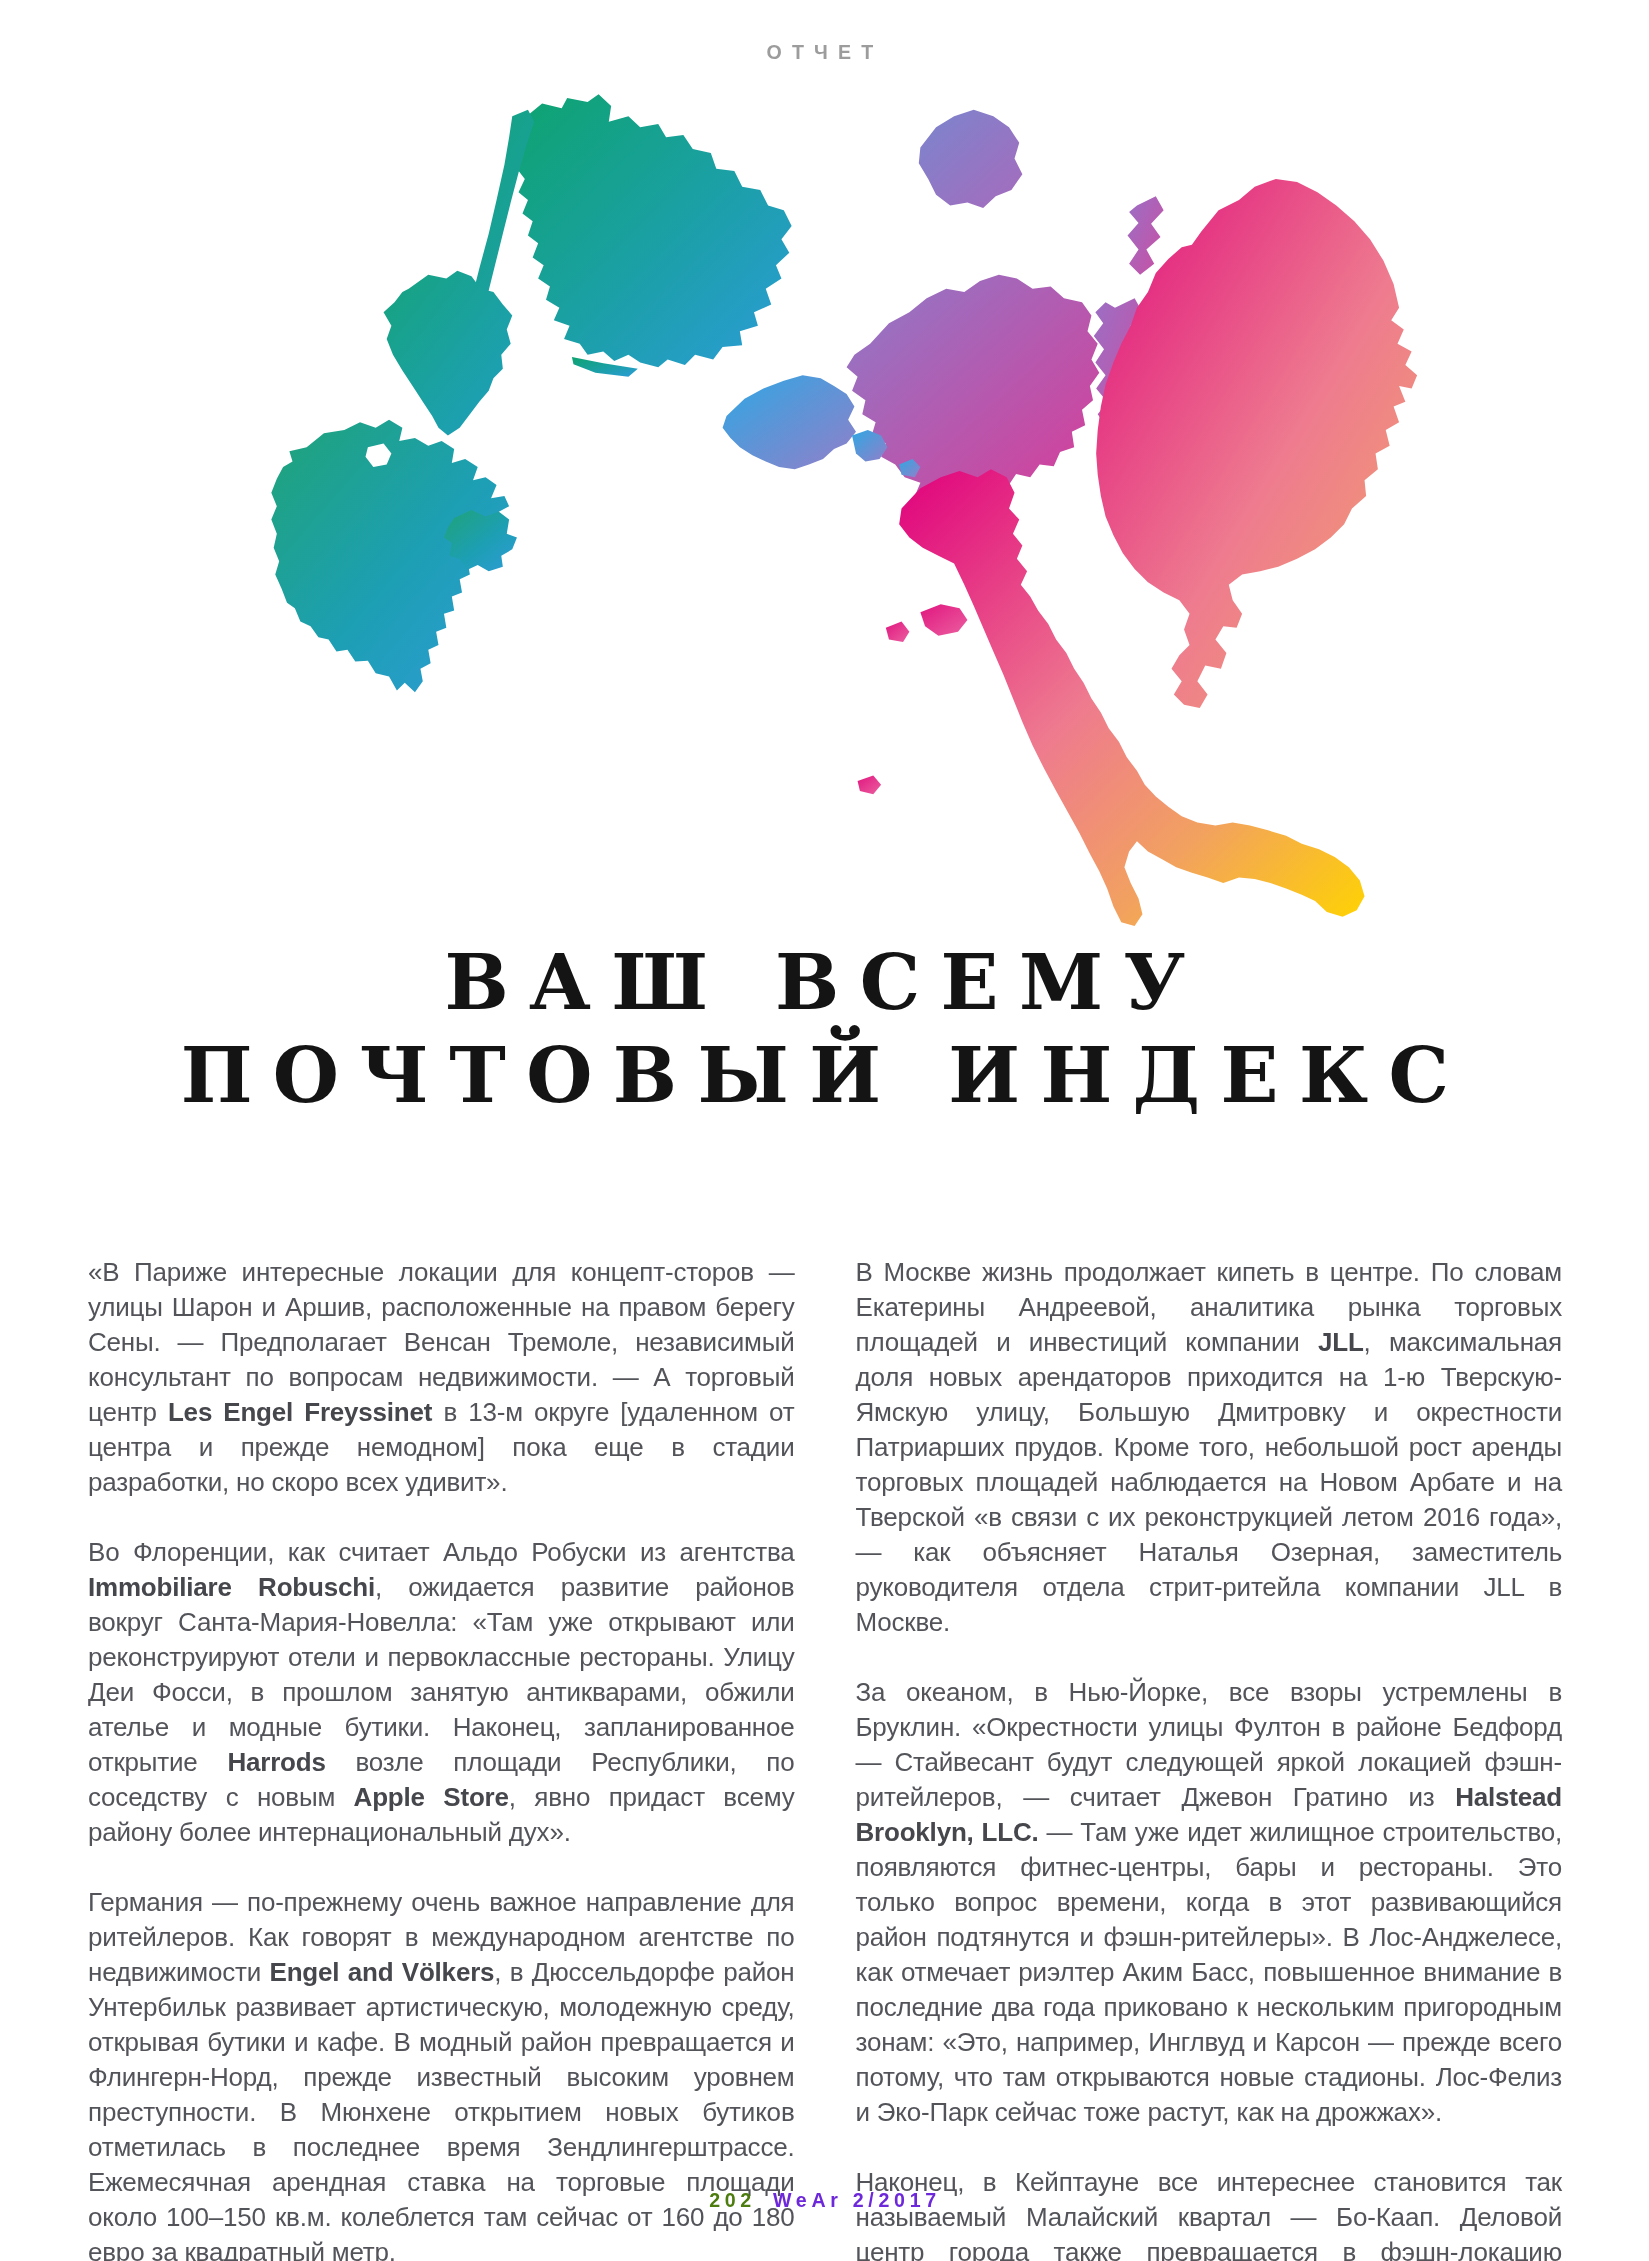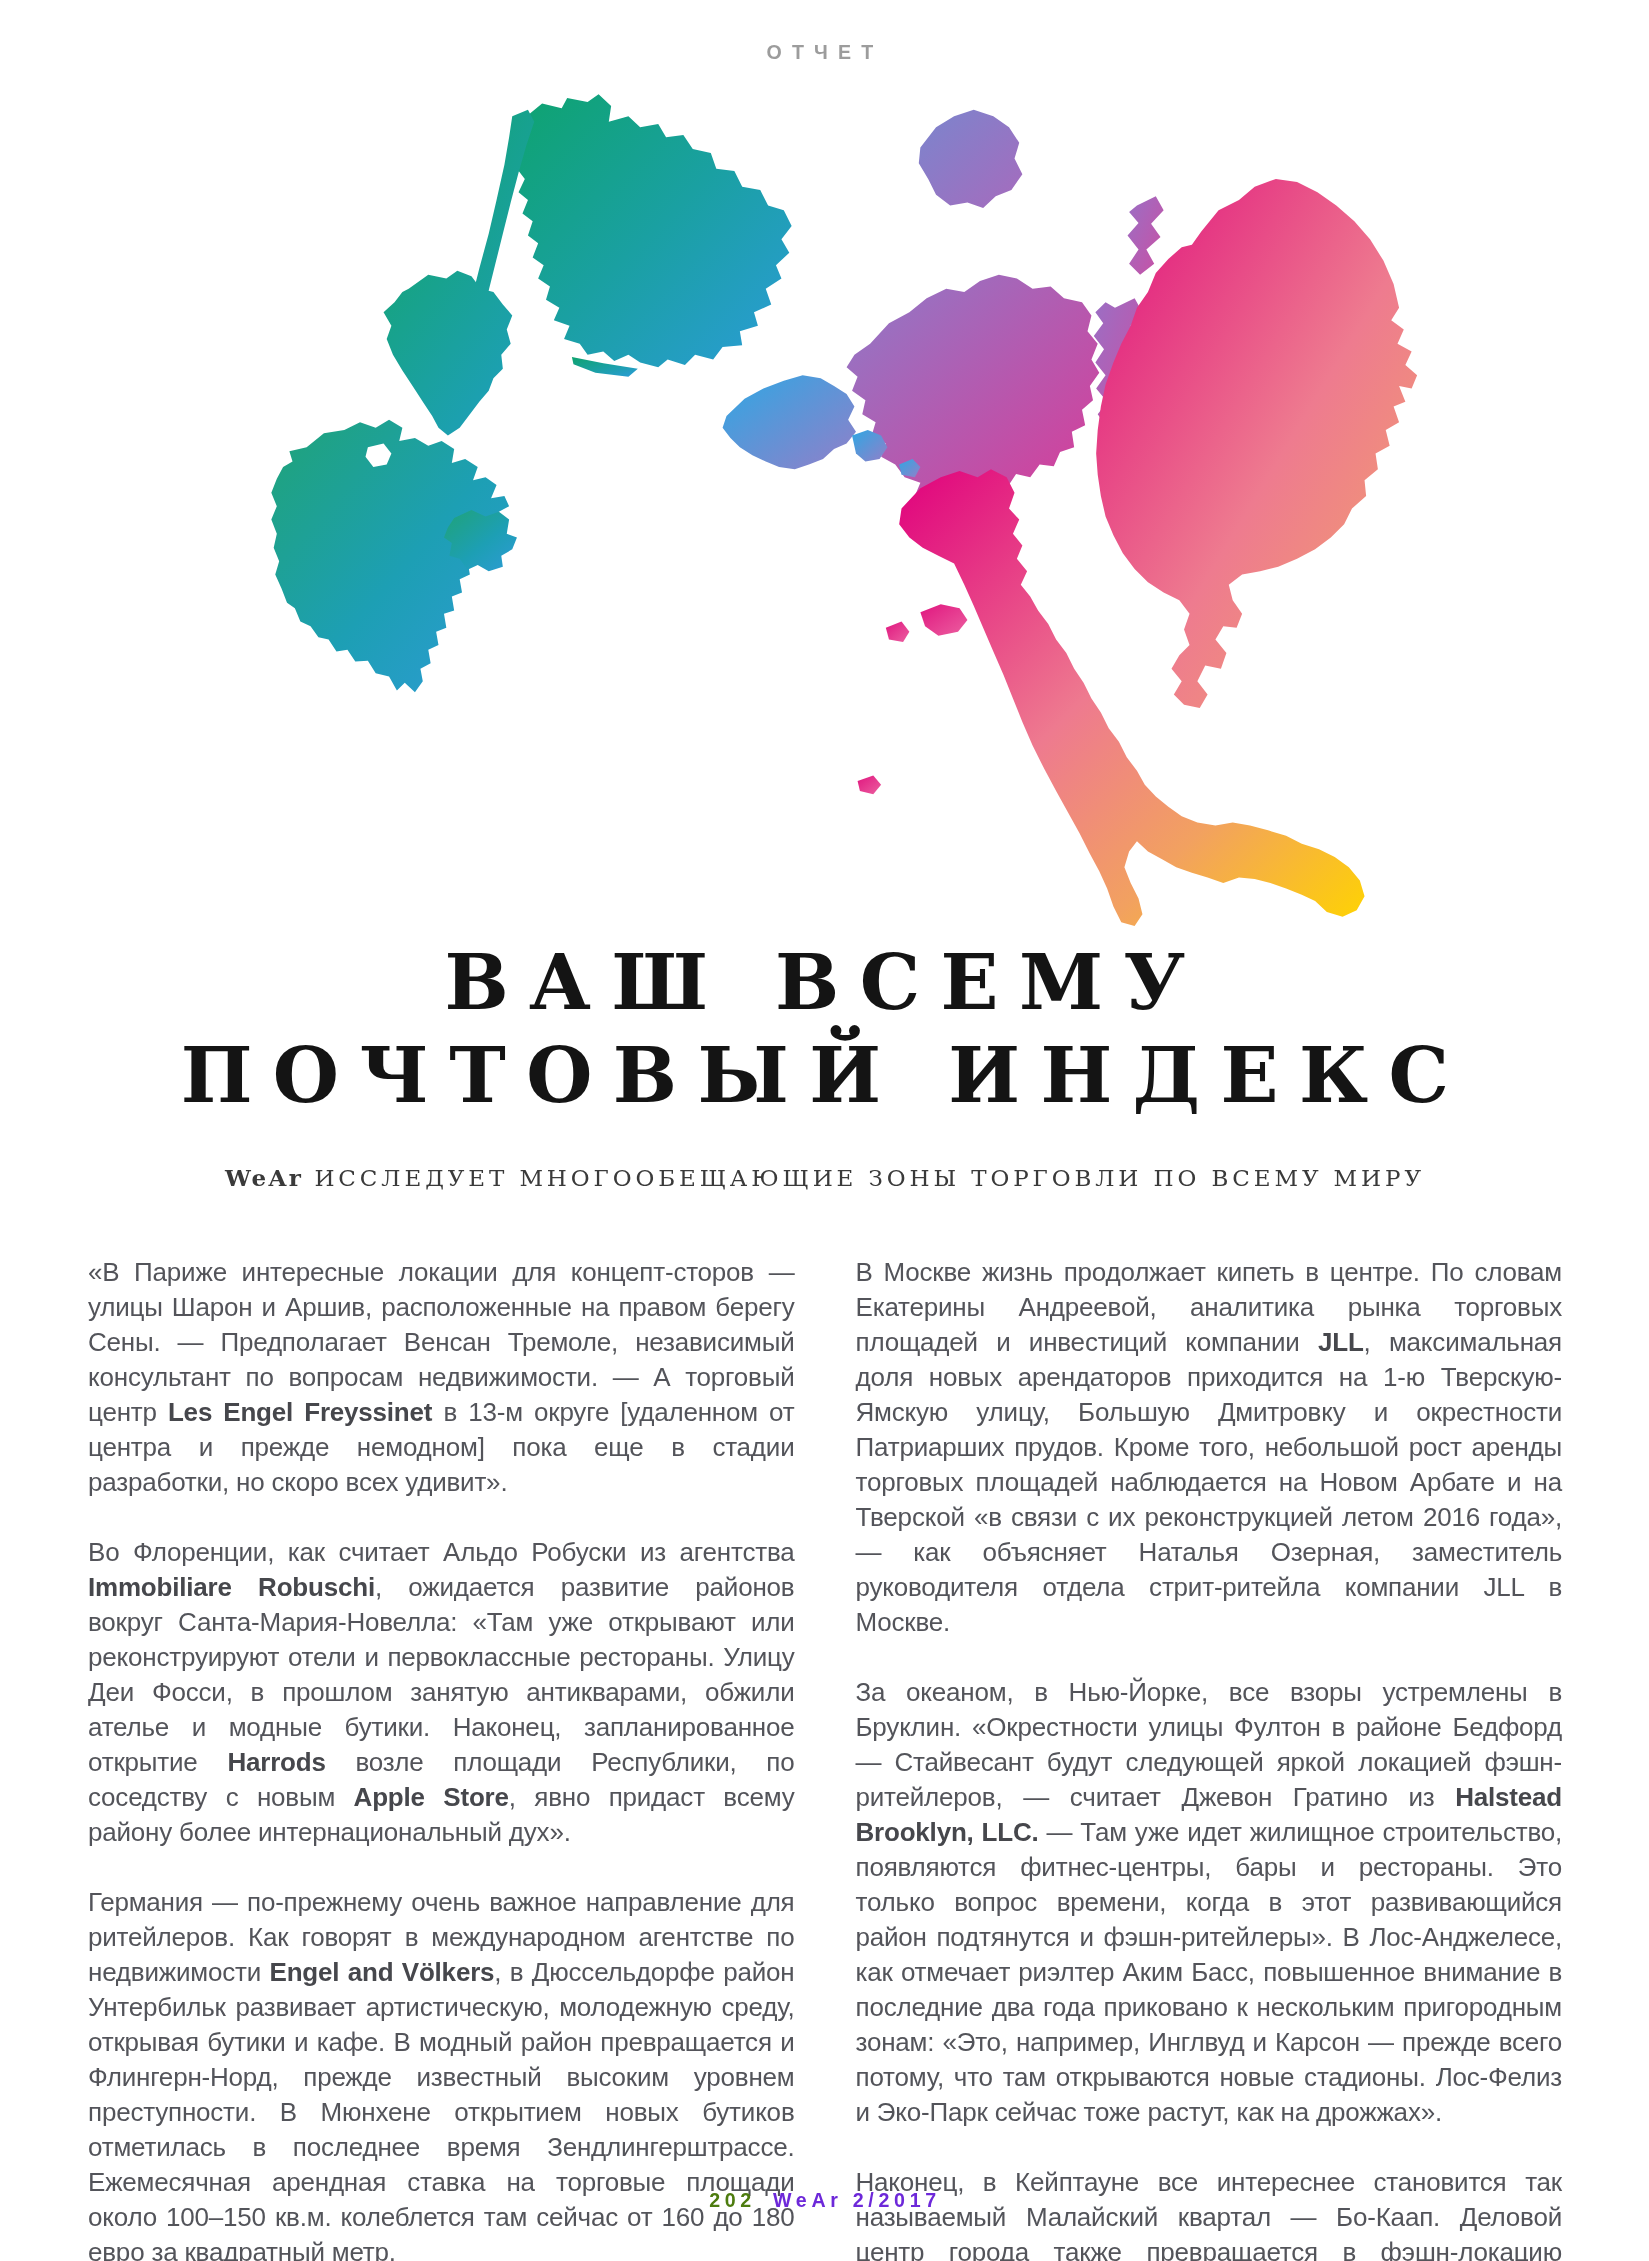--- a/index.html
+++ b/index.html
@@ -214,23 +214,20 @@
       L 1418 1155 L 1410 1132 L 1400 1110 L 1388 1088 L 1375 1062 L 1360 1035 L 1345 1008
       L 1330 980 L 1315 950 L 1302 920 L 1290 890 L 1278 860 L 1265 830 L 1252 800 L 1240 772
       L 1228 745 L 1215 718 L 1195 708 L 1175 698 L 1158 685 L 1145 668 Z"></path>
   </svg>
 
   <div class="title">
     <div>ВАШ ВСЕМУ</div>
     <div>ПОЧТОВЫЙ ИНДЕКС</div>
   </div>
 
-  <div class="subtitle">
-    <span class="brand">WeAr</span><span> ИССЛЕДУЕТ МНОГООБЕЩАЮЩИЕ ЗОНЫ ТОРГОВЛИ ПО ВСЕМУ МИРУ</span>
-  </div>
 
   <div class="columns">
     <div class="col" id="left-col">
         <p><span>«В Париже интересные локации для концепт-сторов — улицы Шарон и Аршив, расположенные на правом берегу Сены. — Предполагает Венсан Тремоле, независимый консультант по вопросам недвижимости. — А торговый центр </span><span class="b">Les Engel Freyssinet</span><span> в 13-м округе [удаленном от центра и прежде немодном] пока еще в стадии разработки, но скоро всех удивит».</span></p>
         <p><span>Во Флоренции, как считает Альдо Робуски из агентства </span><span class="b">Immobiliare Robuschi</span><span>, ожидается развитие районов вокруг Санта-Мария-Новелла: «Там уже открывают или реконструируют отели и первоклассные рестораны. Улицу Деи Фосси, в прошлом занятую антикварами, обжили ателье и модные бутики. Наконец, запланированное открытие </span><span class="b">Harrods</span><span> возле площади Республики, по соседству с новым </span><span class="b">Apple Store</span><span>, явно придаст всему району более интернациональный дух».</span></p>
         <p><span>Германия — по-прежнему очень важное направление для ритейлеров. Как говорят в международном агентстве по недвижимости </span><span class="b">Engel and Völkers</span><span>, в Дюссельдорфе район Унтербильк развивает артистическую, молодежную среду, открывая бутики и кафе. В модный район превращается и Флингерн-Норд, прежде известный высоким уровнем преступности. В Мюнхене открытием новых бутиков отметилась в последнее время Зендлингерштрассе. Ежемесячная арендная ставка на торговые площади около 100–150 кв.м. колеблется там сейчас от 160 до 180 евро за квадратный метр.</span></p>
       </div>
     <div class="col" id="right-col">
         <p><span>В Москве жизнь продолжает кипеть в центре. По словам Екатерины Андреевой, аналитика рынка торговых площадей и инвестиций компании </span><span class="b">JLL</span><span>, максимальная доля новых арендаторов приходится на 1-ю Тверскую-Ямскую улицу, Большую Дмитровку и окрестности Патриарших прудов. Кроме того, небольшой рост аренды торговых площадей наблюдается на Новом Арбате и на Тверской «в связи с их реконструкцией летом 2016 года», — как объясняет Наталья Озерная, заместитель руководителя отдела стрит-ритейла компании JLL в Москве.</span></p>
         <p><span>За океаном, в Нью-Йорке, все взоры устремлены в Бруклин. «Окрестности улицы Фултон в районе Бедфорд — Стайвесант будут следующей яркой локацией фэшн-ритейлеров, — считает Джевон Гратино из </span><span class="b">Halstead Brooklyn, LLC.</span><span> — Там уже идет жилищное строительство, появляются фитнес-центры, бары и рестораны. Это только вопрос времени, когда в этот развивающийся район подтянутся и фэшн-ритейлеры». В Лос-Анджелесе, как отмечает риэлтер Аким Басс, повышенное внимание в последние два года приковано к нескольким пригородным зонам: «Это, например, Инглвуд и Карсон — прежде всего потому, что там открываются новые стадионы. Лос-Фелиз и Эко-Парк сейчас тоже растут, как на дрожжах».</span></p>

